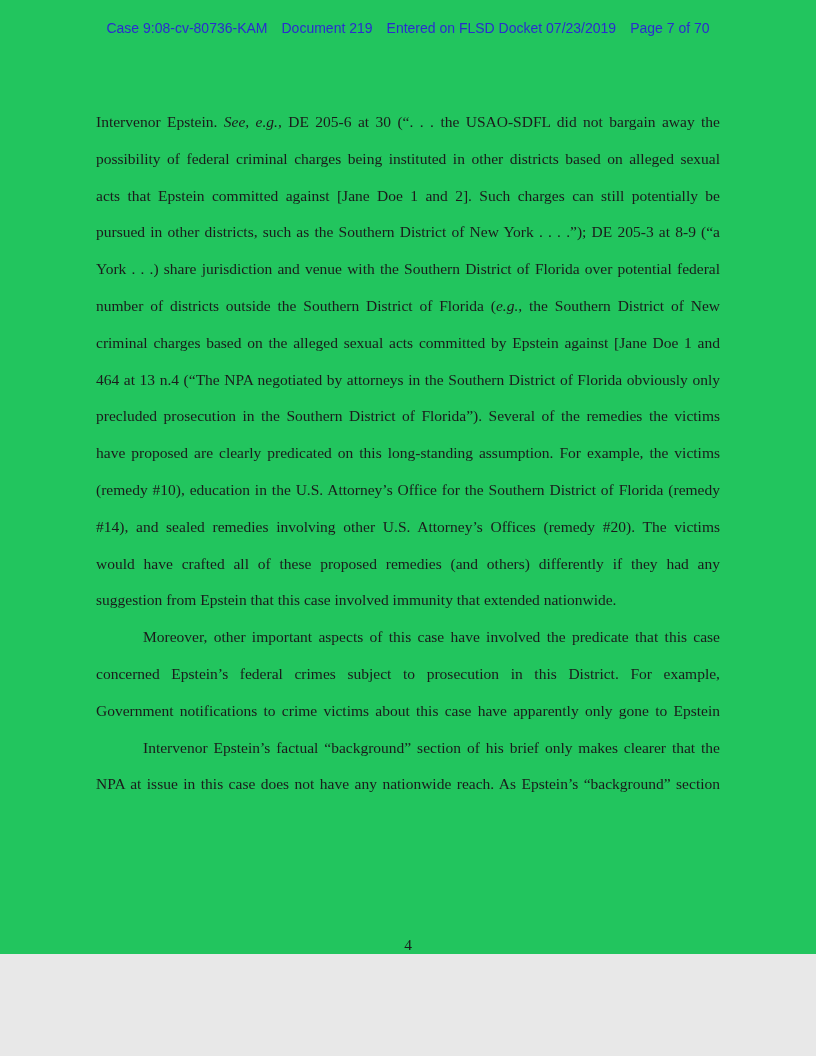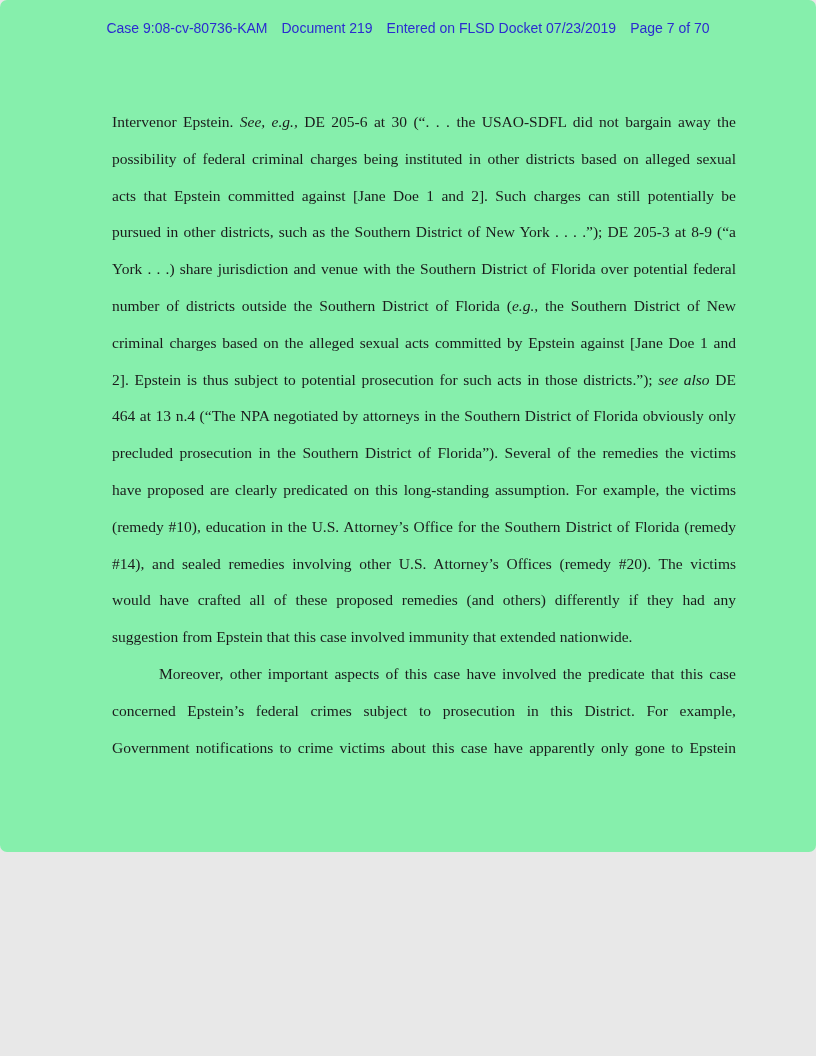--- a/index.html
+++ b/index.html
@@ -1,42 +1,41 @@
 <!DOCTYPE html>
 <html><head>
 <meta charset="utf-8">
 <style>
   html, body { margin: 0; padding: 0; background: #e8e8e8; }
   .page {
     position: relative;
     width: 816px;
-    height: 852px;
+    height: 954px;
     margin: 0 auto;
-    background: #86efac;
+    background: #22c55e;
     font-family: "Liberation Serif", serif;
     color: #1b1b1b;
     overflow: hidden;
-    border-radius: 7px;
   }
   .case-header {
     position: absolute;
     top: 20px;
     left: 0;
     right: 0;
     display: flex;
     justify-content: center;
     gap: 14px;
     font-family: "Liberation Sans", sans-serif;
     font-size: 14px;
     white-space: nowrap;
   }
   .body-text {
     position: absolute;
     top: 104px;
-    left: 112px;
+    left: 96px;
     width: 624px;
     font-size: 15.5px;
   }
   .line {
     line-height: 36.8px;
     text-align: justify;
     text-align-last: justify;
   }
   .line.no-just { text-align-last: left; }
   .line.indent { text-indent: 47px; }
@@ -64,31 +63,34 @@
 
   <div class="body-text">
       <div>
         <div class="line"><span>Intervenor Epstein.  </span><span class="it">See, e.g.,</span><span> DE 205-6 at 30 (“. . . the USAO-SDFL did not bargain away the</span></div>
         <div class="line"><span>possibility of federal criminal charges being instituted in other districts based on alleged sexual</span></div>
         <div class="line"><span>acts that Epstein committed against [Jane Doe 1 and 2]. Such charges can still potentially be</span></div>
         <div class="line"><span>pursued in other districts, such as the Southern District of New York . . . .”); DE 205-3 at 8-9 (“a</span></div>
         <div class="line"><span>York . . .) share jurisdiction and venue with the Southern District of Florida over potential federal</span></div>
         <div class="line"><span>number of districts outside the Southern District of Florida (</span><span class="it">e.g.,</span><span> the Southern District of New</span></div>
         <div class="line"><span>criminal charges based on the alleged sexual acts committed by Epstein against [Jane Doe 1 and</span></div>
-        <div class="line"><span>2].  Epstein is thus subject to potential prosecution for such acts in those districts.”); </span><span class="it">see also</span><span> DE</span></div>
         <div class="line"><span>464 at 13 n.4 (“The NPA negotiated by attorneys in the Southern District of Florida obviously only</span></div>
         <div class="line"><span>precluded prosecution in the Southern District of Florida”).  Several of the remedies the victims</span></div>
         <div class="line"><span>have proposed are clearly predicated on this long-standing assumption.  For example, the victims</span></div>
         <div class="line"><span>(remedy #10), education in the U.S. Attorney’s Office for the Southern District of Florida (remedy</span></div>
         <div class="line"><span>#14), and sealed remedies involving other U.S. Attorney’s Offices (remedy #20).  The victims</span></div>
         <div class="line"><span>would have crafted all of these proposed remedies (and others) differently if they had any</span></div>
         <div class="line no-just"><span>suggestion from Epstein that this case involved immunity that extended nationwide.</span></div>
       </div>
       <div>
         <div class="line indent"><span>Moreover, other important aspects of this case have involved the predicate that this case</span></div>
         <div class="line"><span>concerned Epstein’s federal crimes subject to prosecution in this District.  For example,</span></div>
         <div class="line"><span>Government notifications to crime victims about this case have apparently only gone to Epstein</span></div>
       </div>
+      <div>
+        <div class="line indent"><span>Intervenor Epstein’s factual “background” section of his brief only makes clearer that the</span></div>
+        <div class="line"><span>NPA at issue in this case does not have any nationwide reach. As Epstein’s “background” section</span></div>
+      </div>
     </div>
 
   <div class="page-number">4</div>
 
 </div>
 
 </body></html>

